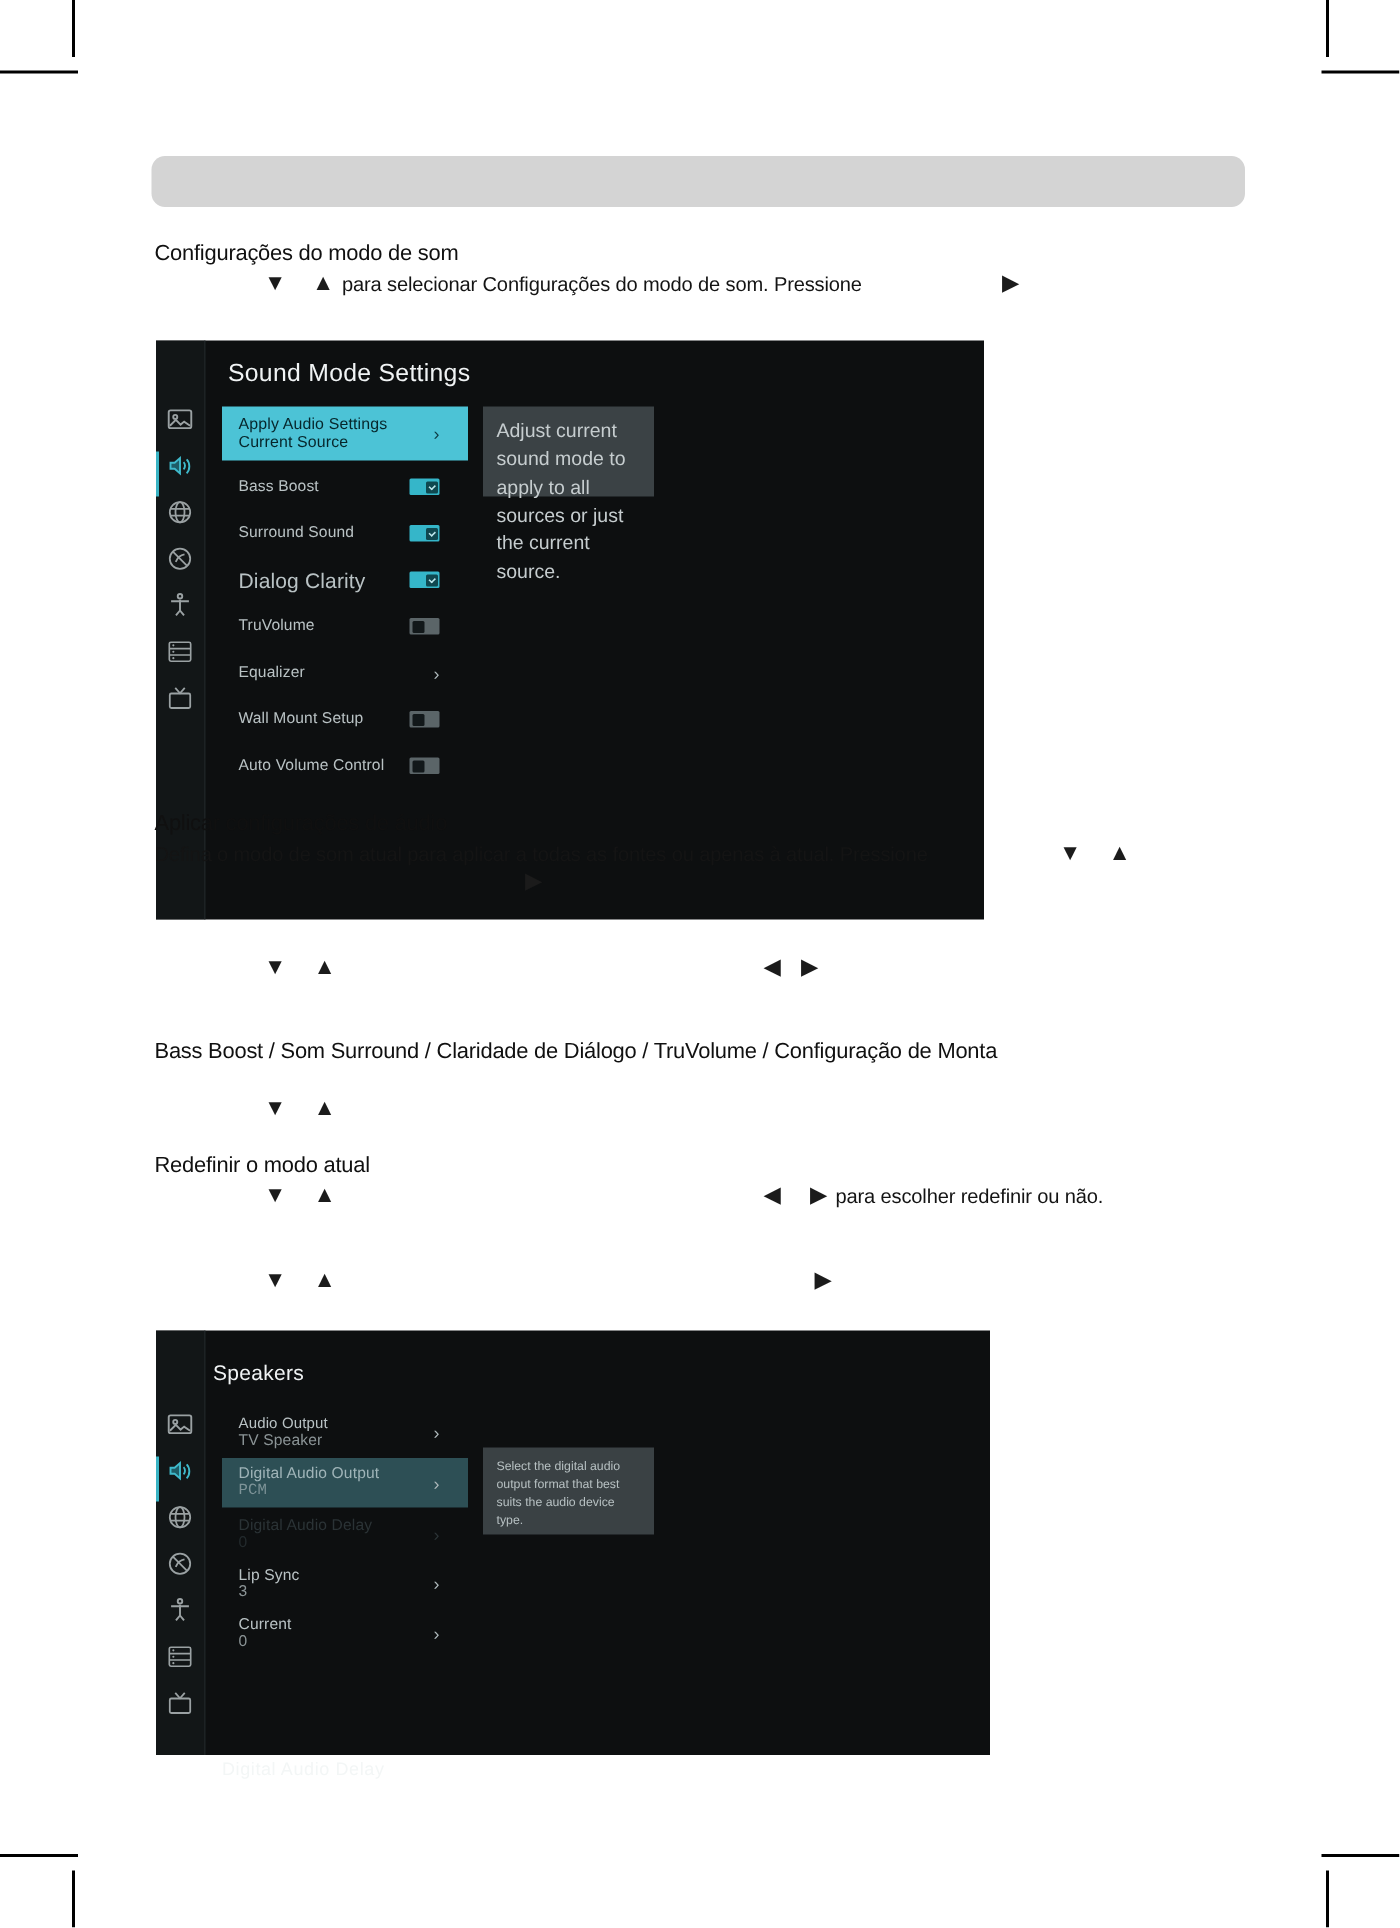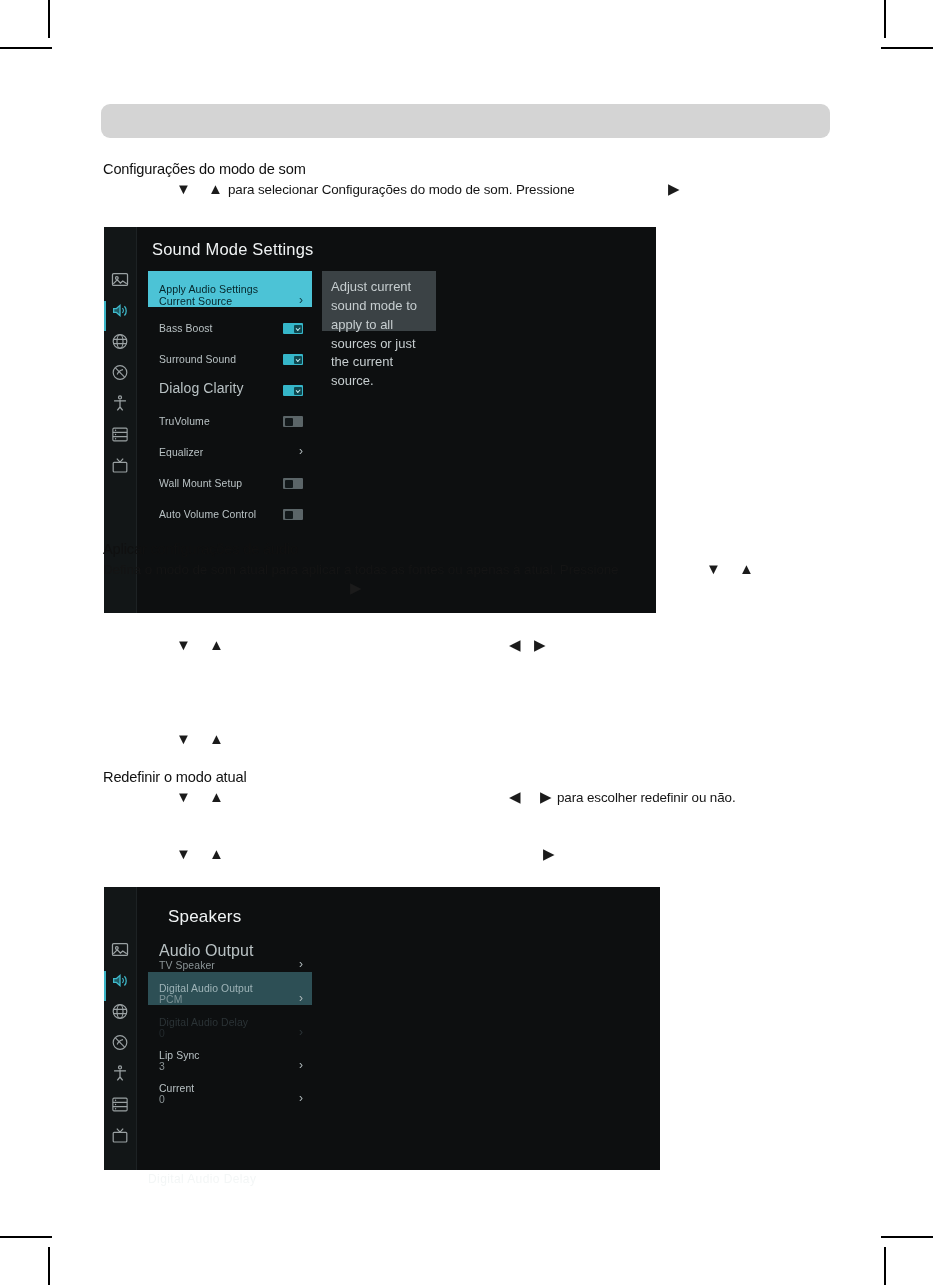--- a/index.html
+++ b/index.html
@@ -82,42 +82,42 @@
     position:absolute;
     color:#f0f3f4;
     font-weight:500;
     letter-spacing:.2px;
   }
 
   .menu { position:absolute; }
   .row {
     position:absolute;
     display:flex;
-    align-items:flex-end;
-    padding:0 9px 0 11px;
+    align-items:center;
+    padding:0 19px 0 11px;
     gap:24px;
   }
   .row .labels { flex:1; min-width:0; }
   .row .l1 {
     display:block;
     color:#b9c2c4;
     white-space:nowrap;
     letter-spacing:.1px;
   }
   .row .l2 {
     display:block;
     color:#8b9496;
     white-space:nowrap;
     letter-spacing:.1px;
   }
   .row.sel { background:#4cc3d6; }
   .row.sel .l1, .row.sel .l2 { color:#06262b; }
   .row.sel2 { background:#2d4f55; }
   .row.sel2 .l1 { color:#9fb4b8; }
-  .row.sel2 .l2 { color:#7e9498; }
+  .row.sel2 .l2 { color:#7e9498;font-family:Liberation Mono, monospace; }
   .row.dim .l1 { color:#2b3336; }
   .row.dim .l2 { color:#232a2d; }
   .chev { color:#aeb8ba; font-size:12px; margin-left:6px; }
   .row.sel .chev { color:#0d3c44; }
   .row.dim .chev { color:#2c3437; }
 
   .toggle {
     width:20px; height:11px;
     border-radius:1px;
     position:relative;
@@ -328,20 +328,21 @@
   <div class="sec-body" style="left:103px; top:562px;">Defina o modo de som atual para aplicar a todas as fontes ou apenas à atual. Pressione</div>
   <div class="arrow" style="left:706px; top:561px;">▼</div>
   <div class="arrow" style="left:739px; top:561px;">▲</div>
   <div class="arrow" style="left:350px; top:580px;">▶</div>
 
   <div class="arrow" style="left:176px; top:637px;">▼</div>
   <div class="arrow" style="left:209px; top:637px;">▲</div>
   <div class="arrow" style="left:509px; top:637px;">◀</div>
   <div class="arrow" style="left:534px; top:637px;">▶</div>
 
+  <div class="sec-title" style="left:103px; top:693px;">Bass Boost / Som Surround / Claridade de Diálogo / TruVolume / Configuração de Monta</div>
   <div class="arrow" style="left:176px; top:731px;">▼</div>
   <div class="arrow" style="left:209px; top:731px;">▲</div>
 
   <div class="sec-title" style="left:103px; top:769px;">Redefinir o modo atual</div>
   <div class="arrow" style="left:176px; top:789px;">▼</div>
   <div class="arrow" style="left:209px; top:789px;">▲</div>
   <div class="arrow" style="left:509px; top:789px;">◀</div>
   <div class="arrow" style="left:540px; top:789px;">▶</div>
   <div class="sec-body" style="left:557px; top:790px;text-align:right;">para escolher redefinir ou não.</div>
 
@@ -404,27 +405,27 @@
       </span>
 
       <span class="ico" style="top:239px;">
         <svg viewBox="0 0 24 24" width="19" height="19" fill="none" stroke="#cfd7d9" stroke-width="1.5">
           <rect x="3.4" y="8" width="17.2" height="12.2" rx="1.3"></rect>
           <path d="M8 3.2l4 4.6 4-4.6"></path>
         </svg>
       </span>
     </div>
 
-    <div class="tv-title" style="left:64px; top:20px; font-size:17px;">Speakers</div>
+    <div class="tv-title" style="left:38px; top:20px; font-size:14px;">Speakers</div>
 
     <div class="menu" style="left:44px; top:52px; width:164px;">
 
       <div class="row" style="left:0; top:0; width:164px; height:32px;">
         <span class="labels">
-          <span class="l1" style="font-size:16px;">Audio Output</span>
+          <span class="l1" style="font-size:10px;">Audio Output</span>
           <span class="l2" style="font-size:10.4px;">TV Speaker</span>
         </span>
         <span class="chev">›</span>
       </div>
 
       <div class="row sel2" style="left:0; top:33px; width:164px; height:33px;">
         <span class="labels">
           <span class="l1" style="font-size:10.4px;">Digital Audio Output</span>
           <span class="l2" style="font-size:10.4px;">PCM</span>
         </span>
@@ -449,17 +450,18 @@
 
       <div class="row" style="left:0; top:134px; width:164px; height:32px;">
         <span class="labels">
           <span class="l1" style="font-size:10.4px;">Current</span>
           <span class="l2" style="font-size:10.4px;">0</span>
         </span>
         <span class="chev">›</span>
       </div>
     </div>
 
+    <div class="tip dimmed" style="left:218px; top:78px; width:114px; height:58px; font-size:8.2px;">Select the digital audio output format that best suits the audio device type.</div>
   </div>
 
   <div class="ghost" style="left:148px; top:1172px;">Digital Audio Delay</div>
 
 </div>
 
 </body></html>

